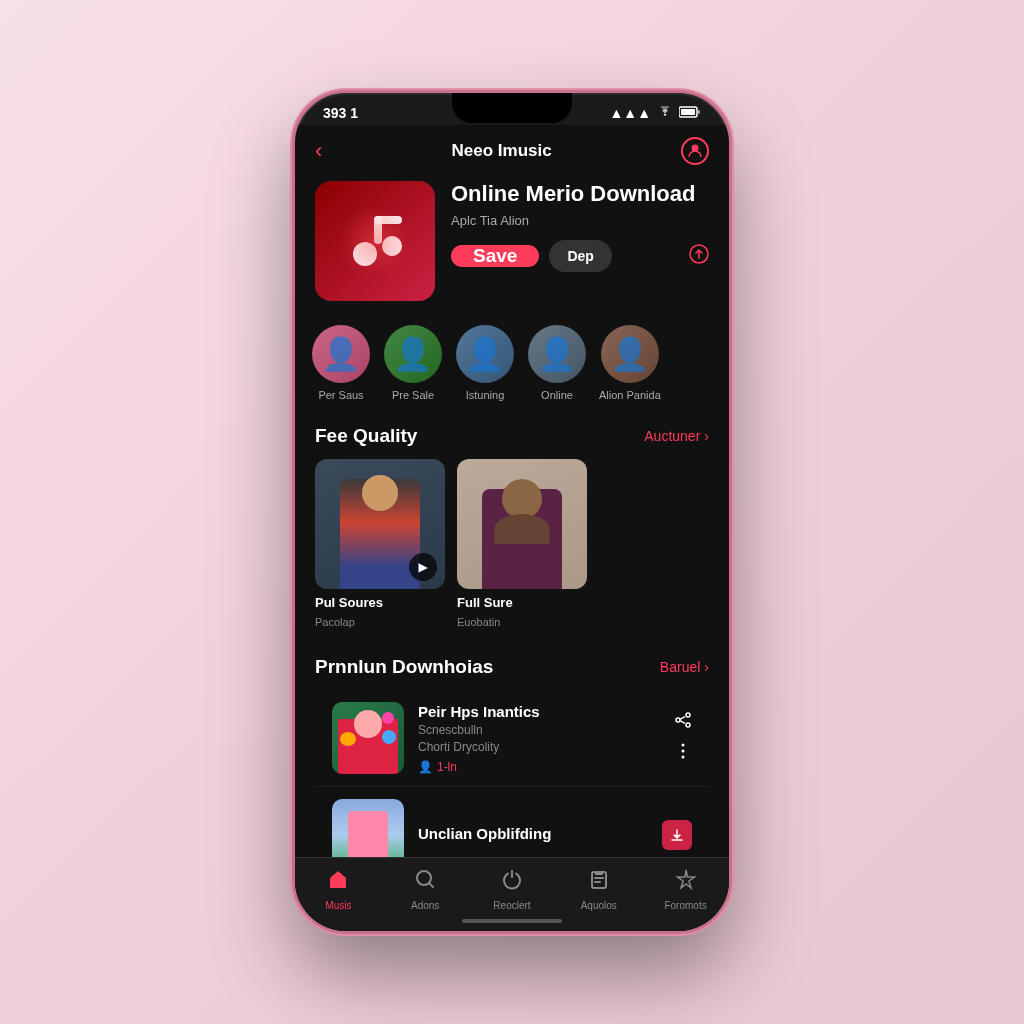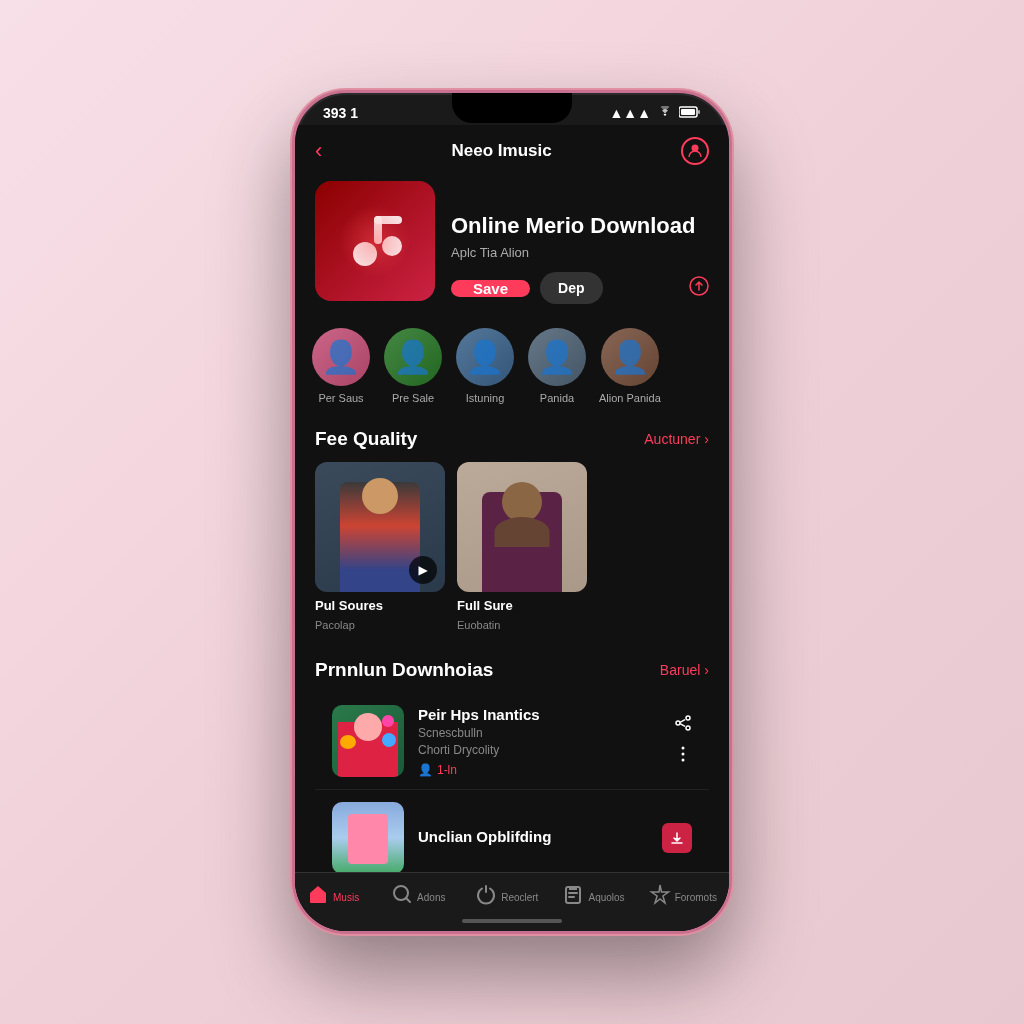--- a/index.html
+++ b/index.html
@@ -106,21 +106,20 @@
       display: flex;
       align-items: center;
       justify-content: center;
       flex-shrink: 0;
       position: relative;
       overflow: hidden;
     }
 
     .hero-info {
       flex: 1;
-      margin-top: 32px;
     }
 
     .hero-title {
       color: white;
       font-size: 22px;
       font-weight: 700;
       line-height: 1.2;
       margin-bottom: 6px;
     }
 
@@ -135,21 +134,21 @@
       gap: 10px;
       align-items: center;
     }
 
     .btn-save {
       background: #ff3b5c;
       color: white;
       border: none;
       border-radius: 20px;
       padding: 0 22px;
-      font-size: 15px;
+      font-size: 19px;
       font-weight: 600;
       cursor: pointer;
     }
 
     .btn-dep {
       background: #333;
       color: white;
       border: none;
       border-radius: 20px;
       padding: 8px 18px;
@@ -362,20 +361,21 @@
       background: #1a1a1a;
       border-top: 1px solid #333;
       display: flex;
       justify-content: space-around;
       align-items: center;
       padding: 10px 0 20px;
     }
 
     .nav-item {
       display: flex;
+      flex-direction: column;
       align-items: center;
       gap: 4px;
       cursor: pointer;
       min-width: 60px;
     }
 
     .nav-icon {
       font-size: 22px;
       color: #888;
     }
@@ -500,21 +500,21 @@
       <div class="avatar-item">
         <div class="avatar-circle av3">
           <span class="person-silhouette">👤</span>
         </div>
         <span class="avatar-name">Istuning</span>
       </div>
       <div class="avatar-item">
         <div class="avatar-circle av4">
           <span class="person-silhouette">👤</span>
         </div>
-        <span class="avatar-name">Panida</span>
+        <span class="avatar-name">Online</span>
       </div>
       <div class="avatar-item">
         <div class="avatar-circle av5">
           <span class="person-silhouette">👤</span>
         </div>
         <span class="avatar-name">Alion Panida</span>
       </div>
     </div>
 
     <div class="section-header">

